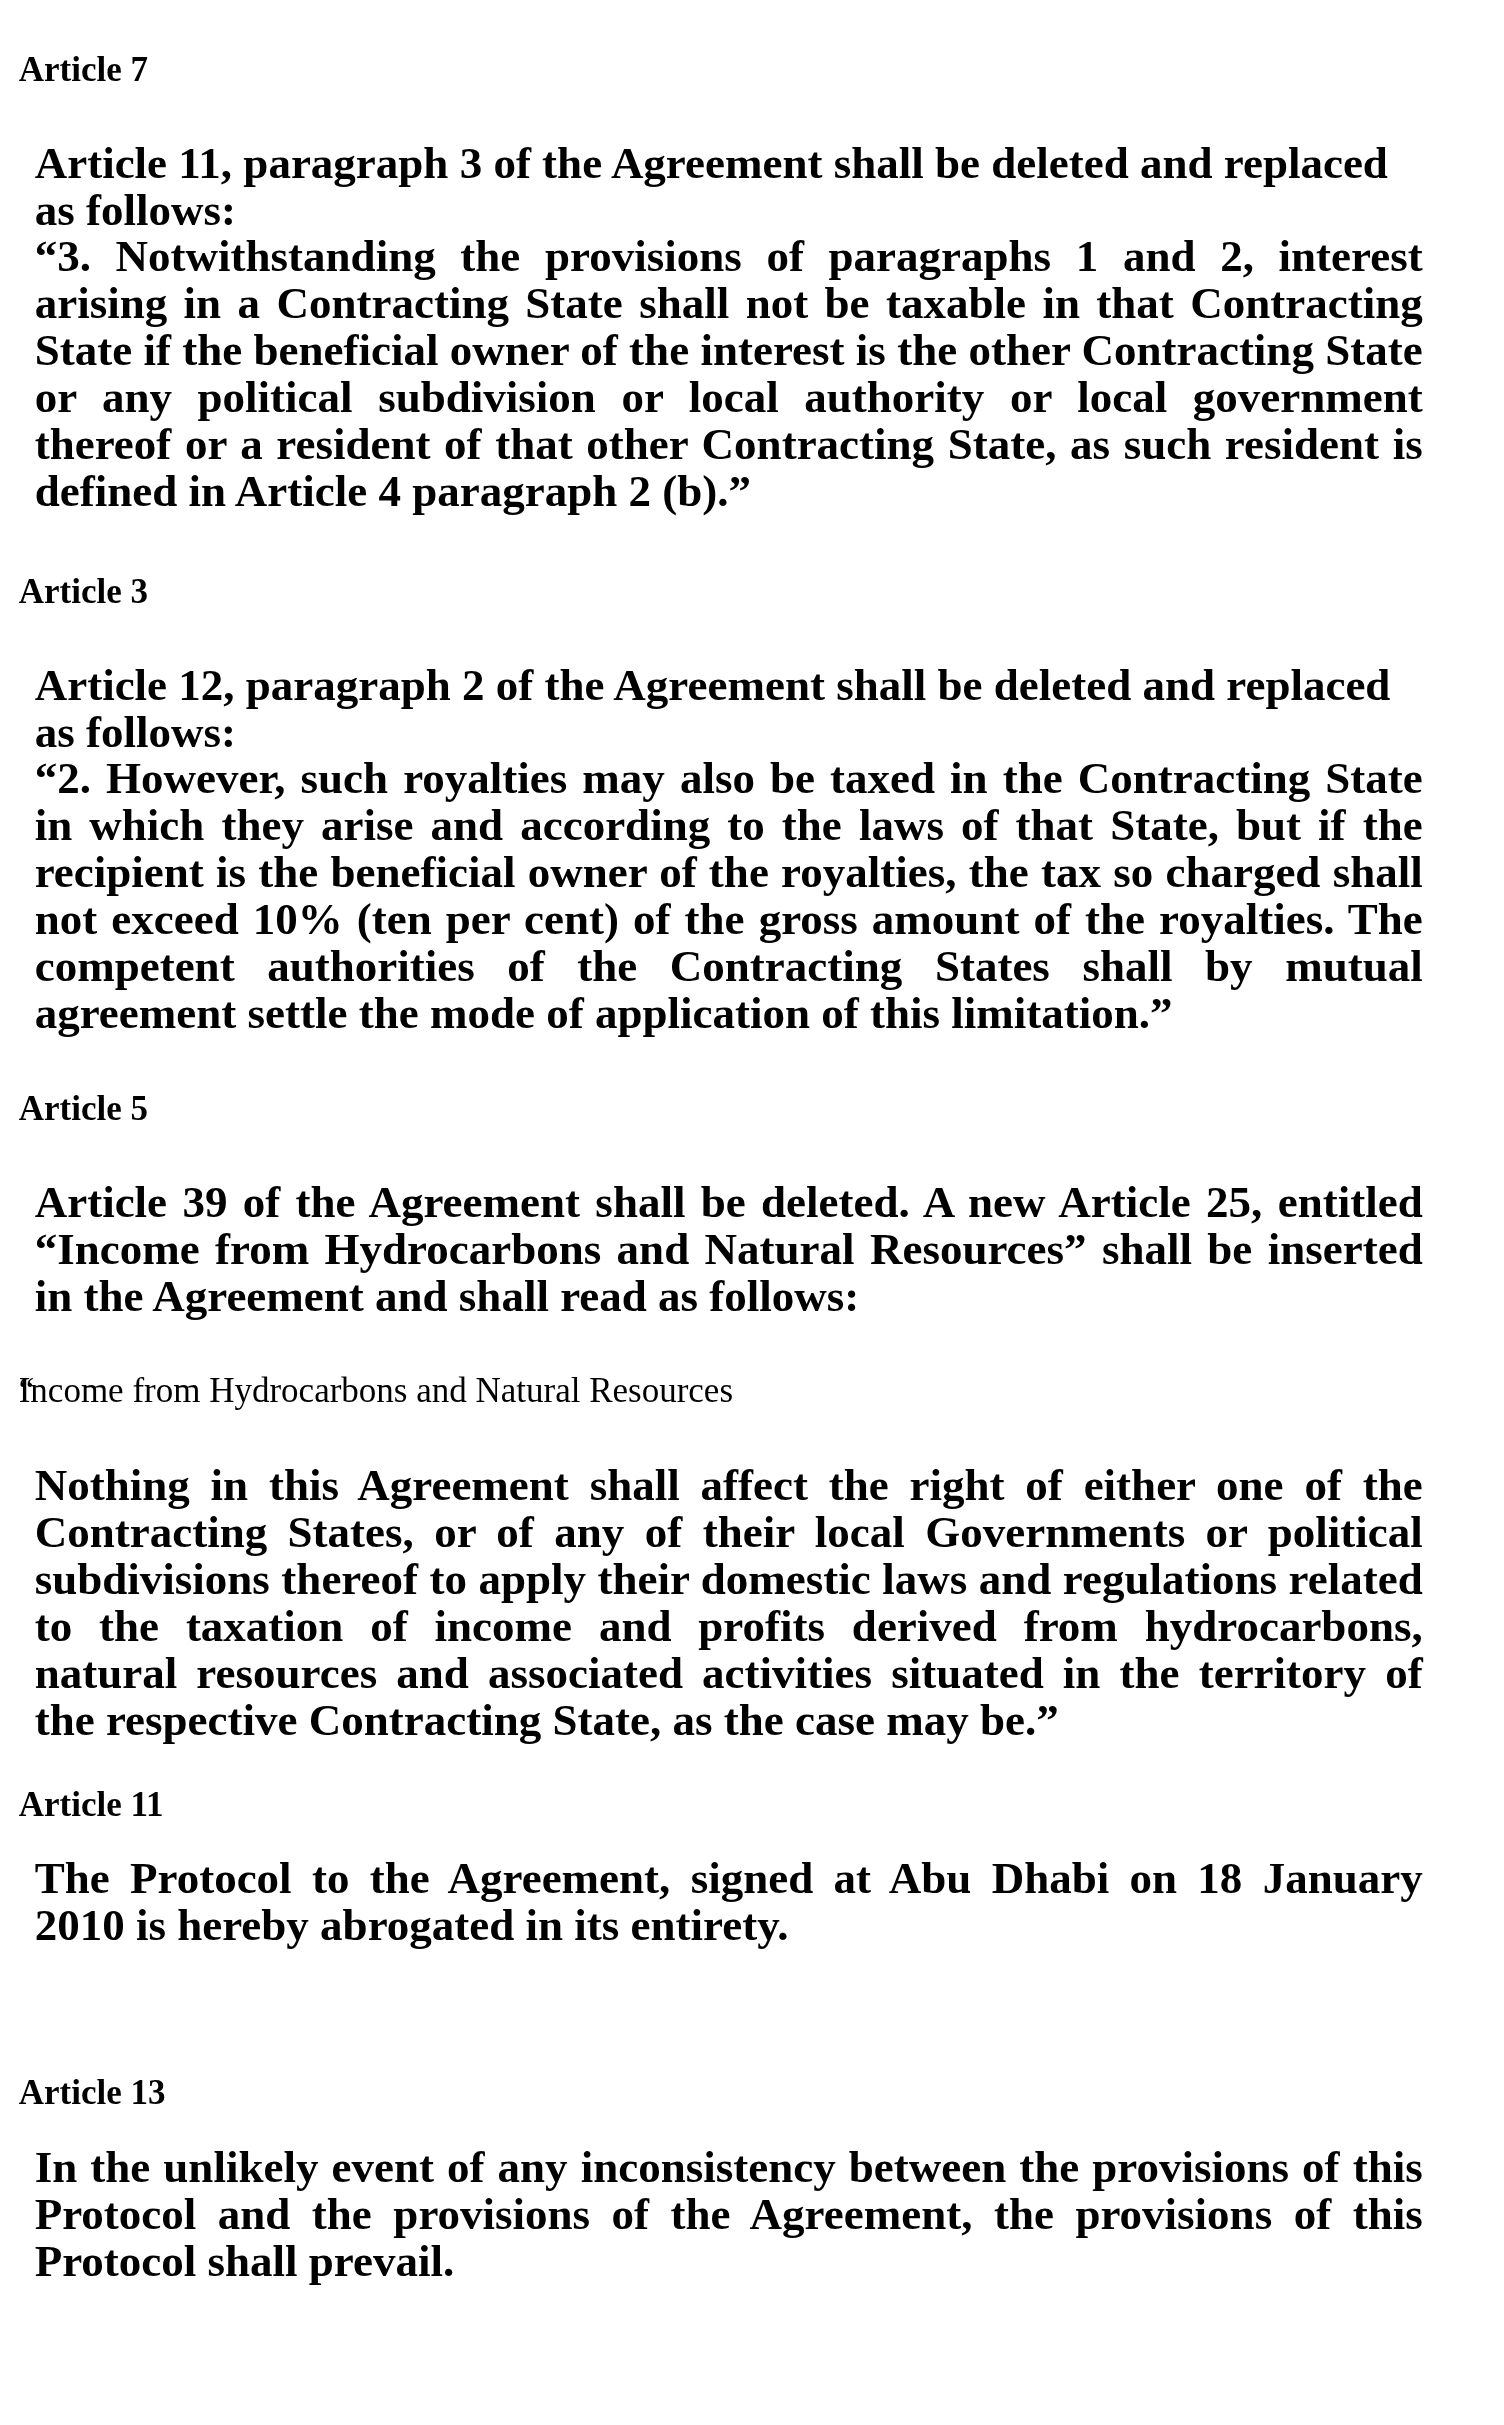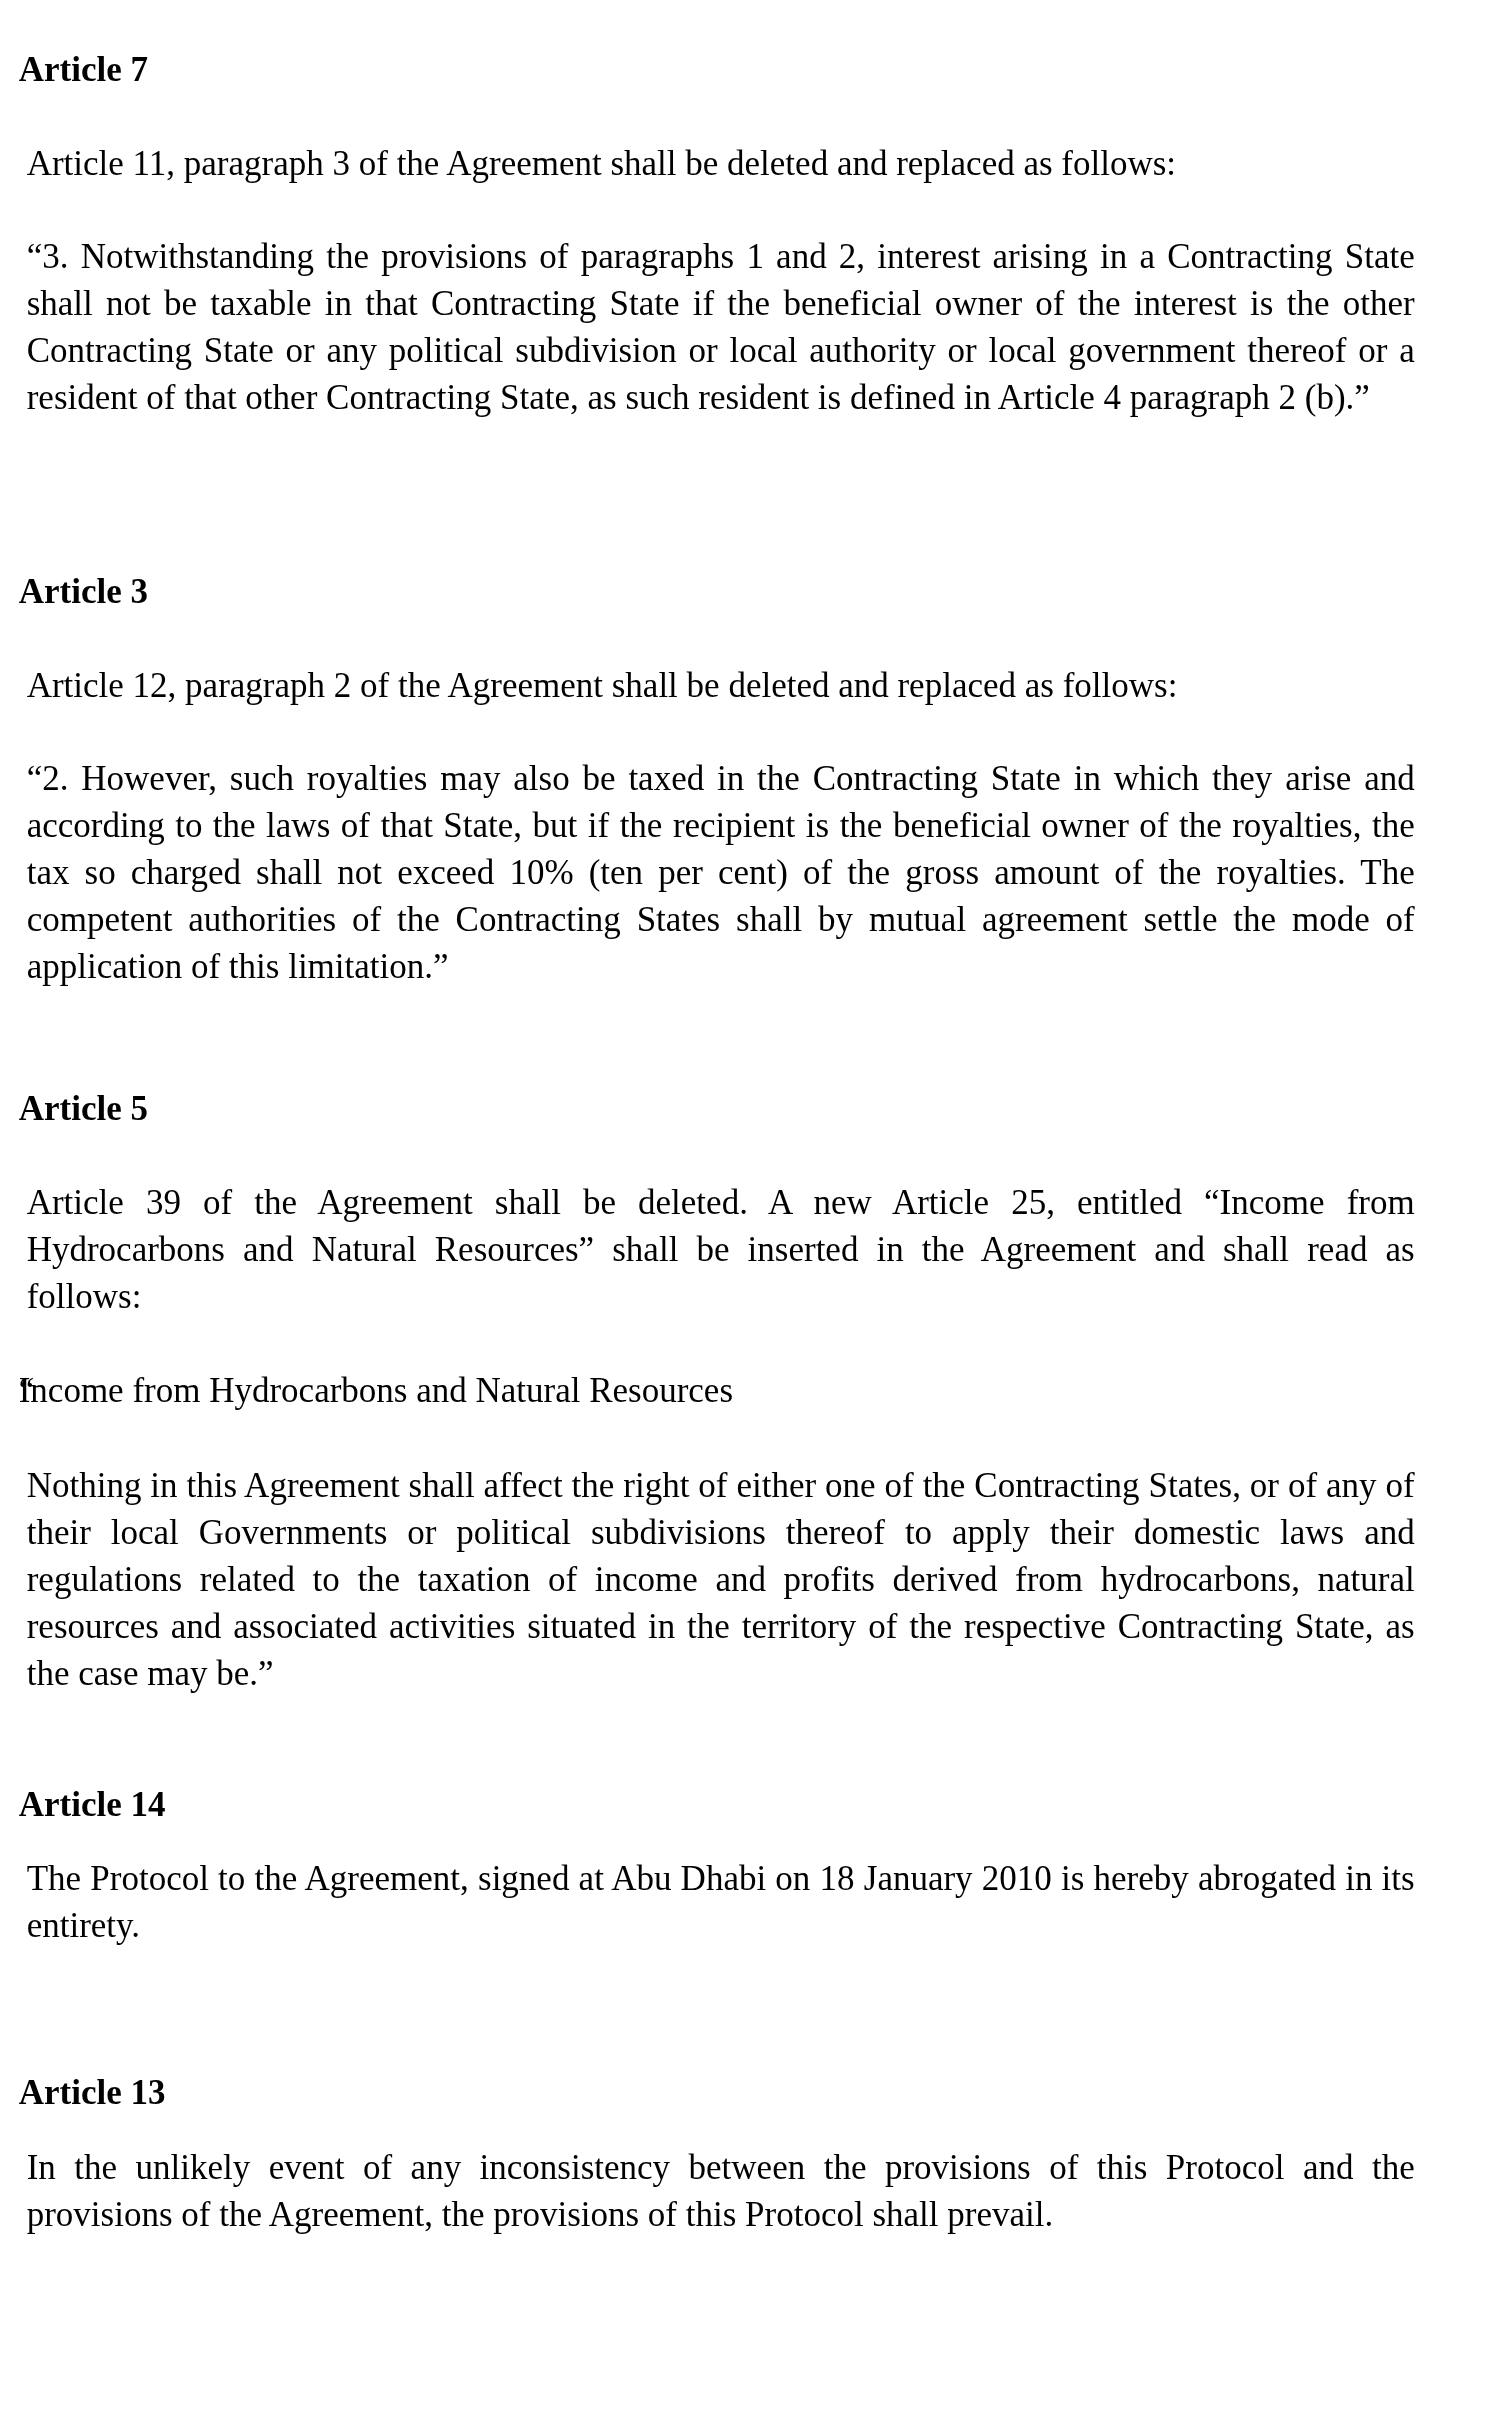--- a/index.html
+++ b/index.html
@@ -1,22 +1,22 @@
 <!DOCTYPE html>
 <html style="font-size:13.6px"><head>
 <meta charset="utf-8">
 <style>
   html, body { margin:0; padding:0; background:#ffffff; }
   body { width:1505px; height:2426px; position:relative; overflow:hidden;
          font-family:"Liberation Serif", serif; color:#000; }
   .page { position:absolute; left:18.7px; top:0; width:1388px; }
   .h { position:absolute; left:0; width:1388px; text-align:left; font-weight:bold;
        font-size:35px; line-height:41px; white-space:nowrap; }
-  .p { position:absolute; left:8px; width:1388px; font-size:35px; line-height:47px;
-       text-align:justify; }
+  .p { position:absolute; left:16px; width:1388px; font-size:45px; line-height:47px;
+       text-align:justify;font-weight:bold; }
   .p.nj { text-align:left; }
   .sub { position:absolute; left:0; width:1388px; font-size:35px; line-height:41px; }
   .sub .q { position:absolute; left:0; top:0; }
   .sub .t { position:absolute; left:0; width:1388px; text-align:left; font-weight:normal; }
 </style>
 </head>
 <body>
 
 <div class="page">
 
@@ -29,20 +29,20 @@
   <div class="p" style="top:755px">“2. However, such royalties may also be taxed in the Contracting State in which they arise and according to the laws of that State, but if the recipient is the beneficial owner of the royalties, the tax so charged shall not exceed 10% (ten per cent) of the gross amount of the royalties. The competent authorities of the Contracting States shall by mutual agreement settle the mode of application of this limitation.”</div>
 
   <div class="h" style="top:1088px">Article 5</div>
   <div class="p" style="top:1179px">Article 39 of the Agreement shall be deleted. A new Article 25, entitled “Income from Hydrocarbons and Natural Resources” shall be inserted in the Agreement and shall read as follows:</div>
   <div class="sub" style="top:1370px">
     <span class="q">“</span>
     <span class="t">Income from Hydrocarbons and Natural Resources</span>
   </div>
   <div class="p" style="top:1462px">Nothing in this Agreement shall affect the right of either one of the Contracting States, or of any of their local Governments or political subdivisions thereof to apply their domestic laws and regulations related to the taxation of income and profits derived from hydrocarbons, natural resources and associated activities situated in the territory of the respective Contracting State, as the case may be.”</div>
 
-  <div class="h" style="top:1784px">Article 14</div>
+  <div class="h" style="top:1784px">Article 11</div>
   <div class="p" style="top:1855px">The Protocol to the Agreement, signed at Abu Dhabi on 18 January 2010 is hereby abrogated in its entirety.</div>
 
   <div class="h" style="top:2072px">Article 13</div>
   <div class="p" style="top:2144px">In the unlikely event of any inconsistency between the provisions of this Protocol and the provisions of the Agreement, the provisions of this Protocol shall prevail.</div>
 
 </div>
 
 
 </body></html>

